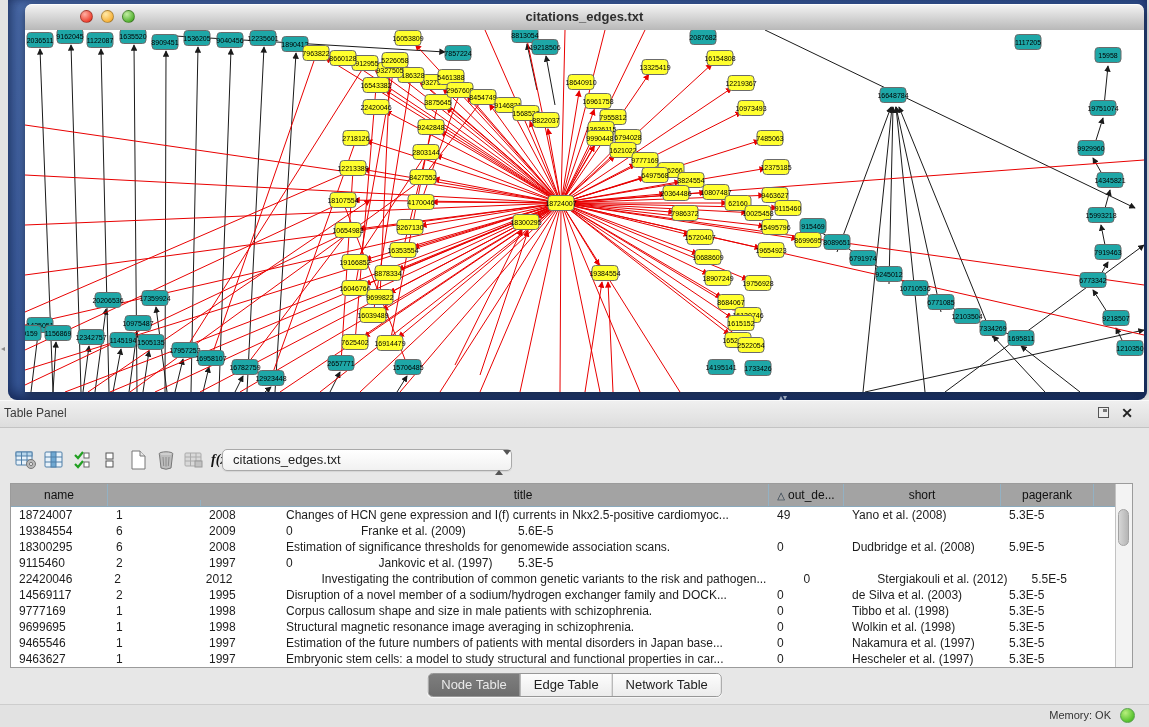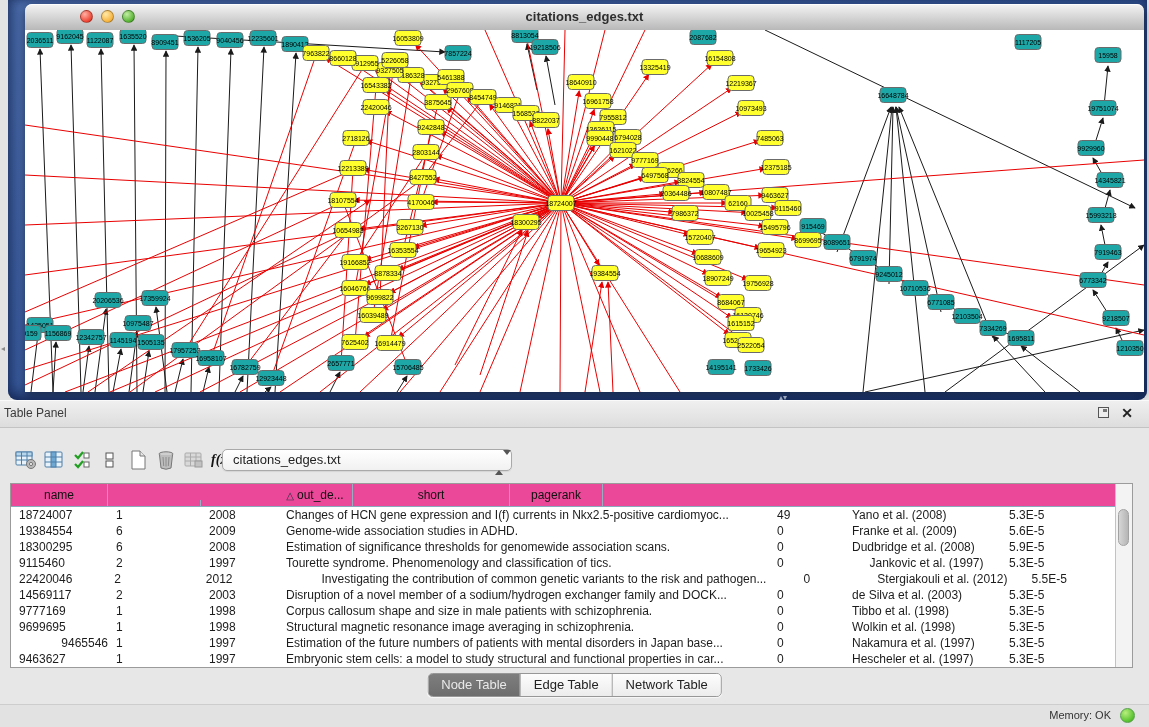--- a/index.html
+++ b/index.html
@@ -77,21 +77,21 @@
   .combo-arrows{position:absolute;right:7px;top:3px;width:9px}
   .combo-arrows .up{width:0;height:0;border-left:4px solid transparent;border-right:4px solid transparent;border-bottom:5px solid #555;margin-bottom:2px}
   .combo-arrows .down{width:0;height:0;border-left:4px solid transparent;border-right:4px solid transparent;border-top:5px solid #555}
 
   
   .table-wrap{
     position:absolute;left:10px;top:55px;width:1123px;height:185px;
     background:#fff;border:1px solid #9b9b9b;box-sizing:border-box;display:flex;
   }
   .table-main{flex:1;overflow:hidden}
-  .thead{display:flex;height:22px;background:#ec4899;border-bottom:1px solid #8aa9bc}
+  .thead{display:flex;height:22px;background:#a3a3a3;border-bottom:1px solid #8aa9bc}
   .th{
     box-sizing:border-box;border-right:1px solid #93b1c3;
     font-size:12px;color:#111;text-align:center;line-height:22px;
     overflow:hidden;white-space:nowrap;
   }
   .th .sort{font-size:10px;color:#234;margin-right:3px}
   .tr{display:flex;height:16px;line-height:16px}
   .td{
     box-sizing:border-box;padding-left:8px;font-size:12px;color:#1c1c1c;
     overflow:hidden;white-space:nowrap;
@@ -914,75 +914,74 @@
       <span class="up"></span><span class="down"></span>
     </span>
   </div>
 
   <div class="table-wrap">
     <div class="table-main">
       <div class="thead" id="thead">
           <div class="th" style="width: 97px;">name</div>
           <div class="th" style="width: 93px; margin-top: 16px;">in_degree</div>
           <div class="th" style="width: 77px; margin-top: 34px;">year</div>
+          <div class="th" style="width: 491px;">title</div>
           <div class="th" style="width: 75px;"><span class="sort">△</span>out_de...</div>
           <div class="th" style="width: 157px;">short</div>
           <div class="th" style="width: 93px;">pagerank</div>
           <div class="th" style="flex: 1 1 0%; border-right: none;"></div>
         </div>
       <div id="tbody">
           <div class="tr">
             <div class="td" style="width: 97px;">18724007</div>
             <div class="td" style="width: 93px;">1</div>
             <div class="td" style="width: 77px;">2008</div>
             <div class="td" style="width: 491px;">Changes of HCN gene expression and I(f) currents in Nkx2.5-positive cardiomyoc...</div>
             <div class="td" style="width: 75px;">49</div>
             <div class="td" style="width: 157px;">Yano et al. (2008)</div>
             <div class="td" style="width: 93px;">5.3E-5</div>
           </div>
           <div class="tr">
             <div class="td" style="width: 97px;">19384554</div>
             <div class="td" style="width: 93px;">6</div>
             <div class="td" style="width: 77px;">2009</div>
-            <div class="td" style="width: 491px;">Genome-wide association studies in ADHD.</div>
             <div class="td" style="width: 75px;">0</div>
             <div class="td" style="width: 157px;">Franke et al. (2009)</div>
             <div class="td" style="width: 93px;">5.6E-5</div>
           </div>
           <div class="tr">
             <div class="td" style="width: 97px;">18300295</div>
             <div class="td" style="width: 93px;">6</div>
             <div class="td" style="width: 77px;">2008</div>
             <div class="td" style="width: 491px;">Estimation of significance thresholds for genomewide association scans.</div>
             <div class="td" style="width: 75px;">0</div>
             <div class="td" style="width: 157px;">Dudbridge et al. (2008)</div>
             <div class="td" style="width: 93px;">5.9E-5</div>
           </div>
           <div class="tr">
             <div class="td" style="width: 97px;">9115460</div>
             <div class="td" style="width: 93px;">2</div>
             <div class="td" style="width: 77px;">1997</div>
-            <div class="td" style="width: 491px;">Tourette syndrome. Phenomenology and classification of tics.</div>
             <div class="td" style="width: 75px;">0</div>
             <div class="td" style="width: 157px; text-align: center;">Jankovic et al. (1997)</div>
             <div class="td" style="width: 93px;">5.3E-5</div>
           </div>
           <div class="tr">
             <div class="td" style="width: 97px;">22420046</div>
             <div class="td" style="width: 93px;">2</div>
             <div class="td" style="width: 77px;">2012</div>
             <div class="td" style="width: 491px; margin-left: 40px;">Investigating the contribution of common genetic variants to the risk and pathogen...</div>
             <div class="td" style="width: 75px;">0</div>
             <div class="td" style="width: 157px;">Stergiakouli et al. (2012)</div>
             <div class="td" style="width: 93px;">5.5E-5</div>
           </div>
           <div class="tr">
             <div class="td" style="width: 97px;">14569117</div>
             <div class="td" style="width: 93px;">2</div>
-            <div class="td" style="width: 77px;">2003</div>
+            <div class="td" style="width: 77px;">1995</div>
             <div class="td" style="width: 491px;">Disruption of a novel member of a sodium/hydrogen exchanger family and DOCK...</div>
             <div class="td" style="width: 75px;">0</div>
             <div class="td" style="width: 157px;">de Silva et al. (2003)</div>
             <div class="td" style="width: 93px;">5.3E-5</div>
           </div>
           <div class="tr">
             <div class="td" style="width: 97px;">9777169</div>
             <div class="td" style="width: 93px;">1</div>
             <div class="td" style="width: 77px;">1998</div>
             <div class="td" style="width: 491px;">Corpus callosum shape and size in male patients with schizophrenia.</div>
@@ -993,21 +992,21 @@
           <div class="tr">
             <div class="td" style="width: 97px;">9699695</div>
             <div class="td" style="width: 93px;">1</div>
             <div class="td" style="width: 77px;">1998</div>
             <div class="td" style="width: 491px;">Structural magnetic resonance image averaging in schizophrenia.</div>
             <div class="td" style="width: 75px;">0</div>
             <div class="td" style="width: 157px;">Wolkin et al. (1998)</div>
             <div class="td" style="width: 93px;">5.3E-5</div>
           </div>
           <div class="tr">
-            <div class="td" style="width: 97px; text-align: right;">9465546</div>
+            <div class="td" style="width: 97px;">9465546</div>
             <div class="td" style="width: 93px;">1</div>
             <div class="td" style="width: 77px;">1997</div>
             <div class="td" style="width: 491px;">Estimation of the future numbers of patients with mental disorders in Japan base...</div>
             <div class="td" style="width: 75px;">0</div>
             <div class="td" style="width: 157px;">Nakamura et al. (1997)</div>
             <div class="td" style="width: 93px;">5.3E-5</div>
           </div>
           <div class="tr">
             <div class="td" style="width: 97px;">9463627</div>
             <div class="td" style="width: 93px;">1</div>

